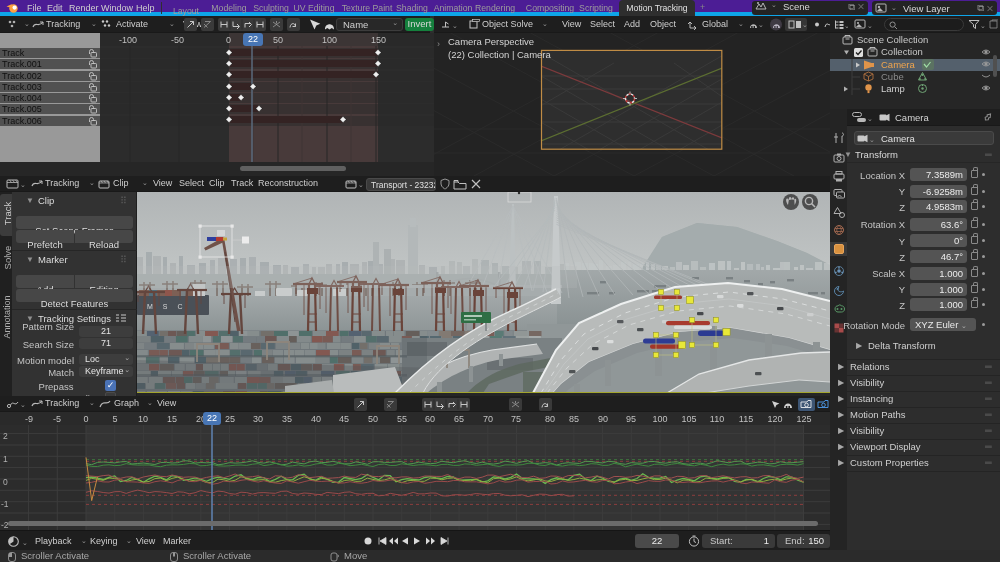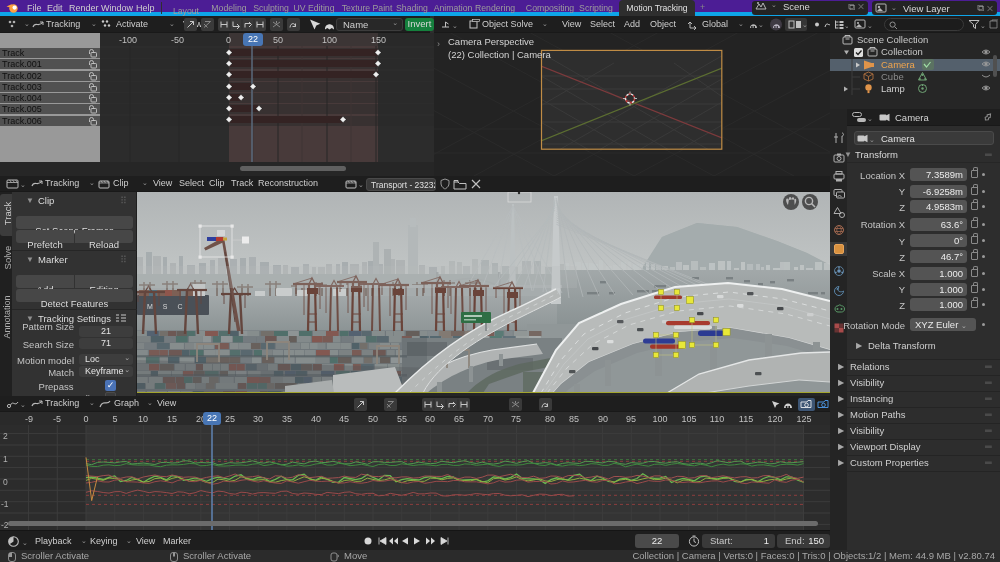--- a/index.html
+++ b/index.html
@@ -1621,15 +1621,14 @@
   <svg class="abs" style="left:170px;top:1.5px" width="8" height="10" viewBox="0 0 8 10">
         <rect x="0.5" y="0.5" width="7" height="9" rx="2.5" fill="none" stroke="#989898" stroke-width="0.9"></rect>
         <rect x="3" y="1" width="2" height="3.5" fill="#989898"></rect>
       </svg>
   <span class="abs" style="left:183px;top:0px">Scroller Activate</span>
   <svg class="abs" style="left:330px;top:1.5px" width="9" height="10" viewBox="0 0 9 10">
         <rect x="1" y="1" width="6" height="8" rx="2" fill="none" stroke="#989898" stroke-width="0.9"></rect>
         <path d="M7.5 3 c1.5 0 1.5 2 0 2" stroke="#989898" fill="none" stroke-width="0.9"></path>
       </svg>
   <span class="abs" style="left:344px;top:0px">Move</span>
-  <span class="abs" style="right:5px;top:0px">Collection | Camera | Verts:0 | Faces:0 | Tris:0 | Objects:1/2 | Mem: 44.9 MB | v2.80.74</span>
 </div>
 
 </div>
 </body></html>

